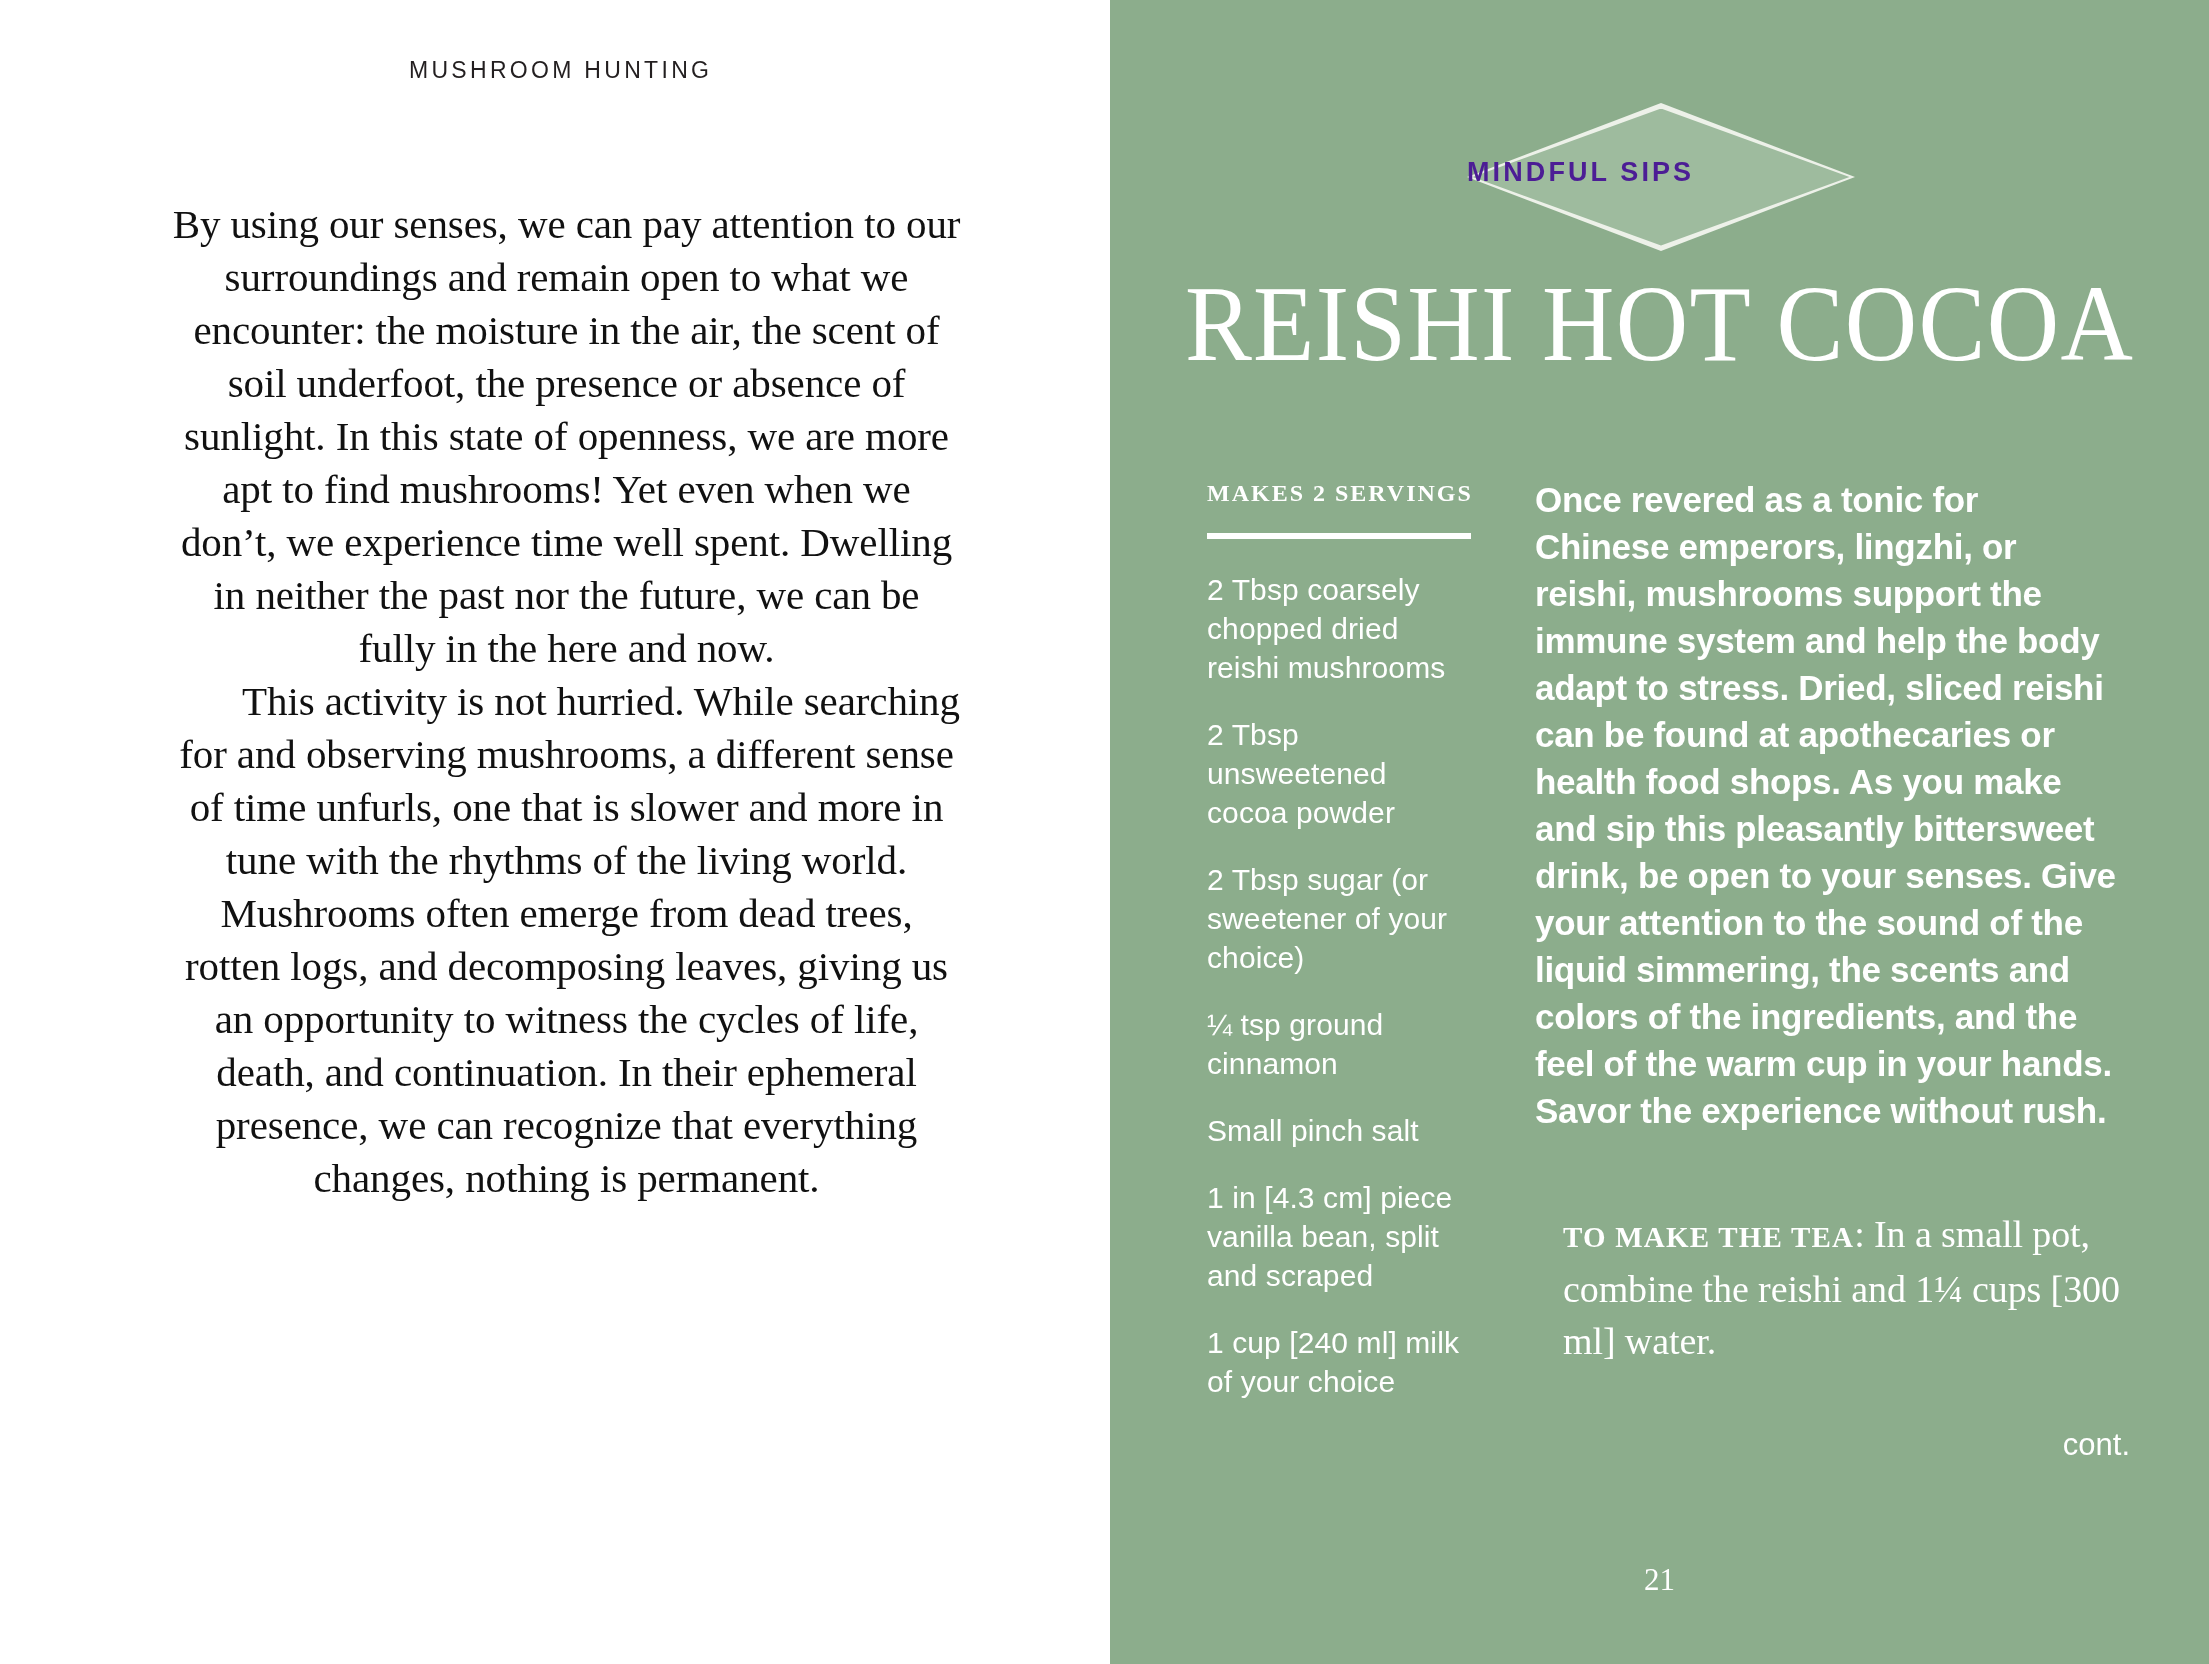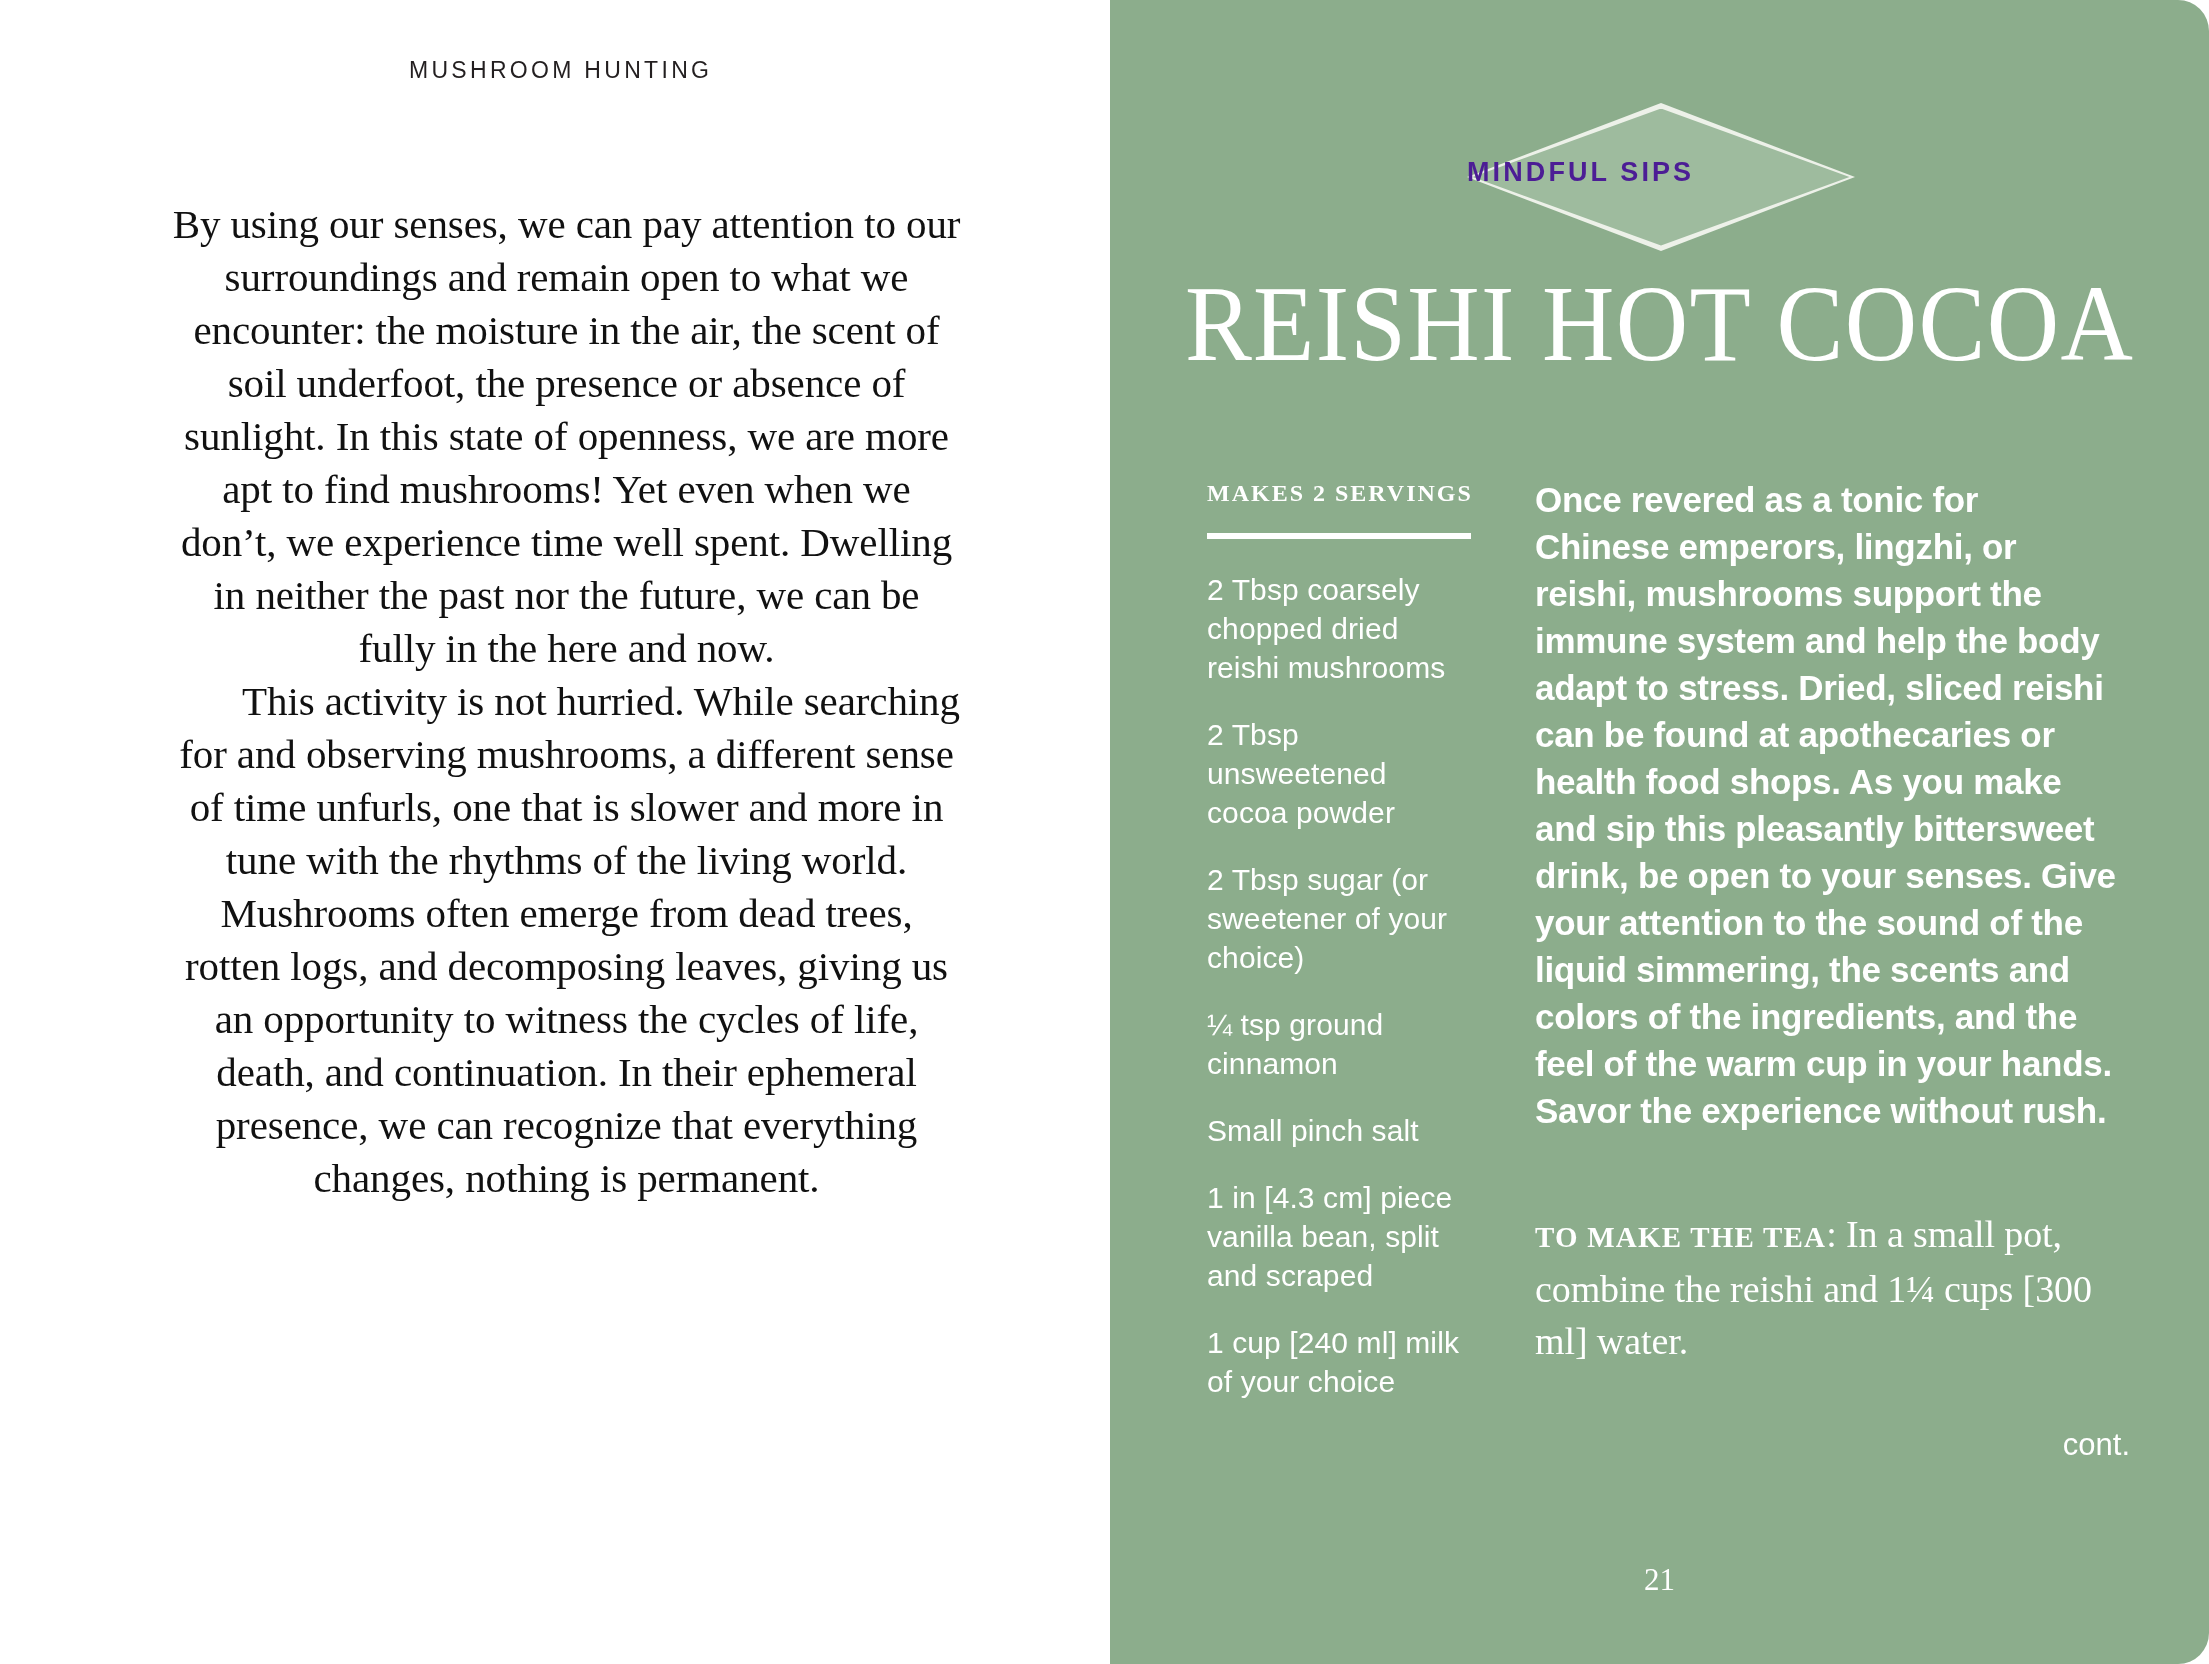--- a/index.html
+++ b/index.html
@@ -8,21 +8,20 @@
     background: #ffffff;
   }
 
   #spread {
     position: relative;
     width: 2209px;
     height: 1664px;
     background: #ffffff;
     overflow: hidden;
     font-family: "Liberation Serif", serif;
-    border-radius: 31px;
   }
 
   
   #left-page {
     position: absolute;
     left: 0;
     top: 0;
     width: 1110px;
     height: 1664px;
     background: #ffffff;
@@ -196,20 +195,21 @@
     margin: 0;
   }
 
   .method {
     margin-top: 74px;
     font-family: "Liberation Serif", serif;
     font-size: 38px;
     line-height: 52px;
     color: #ffffff;
     letter-spacing: -0.1px;
+    margin-left: 28px;
   }
 
   .method .method-label {
     font-family: "Liberation Serif", serif;
     font-weight: bold;
     font-size: 29px;
     letter-spacing: 1.2px;
     text-transform: uppercase;
   }
 

